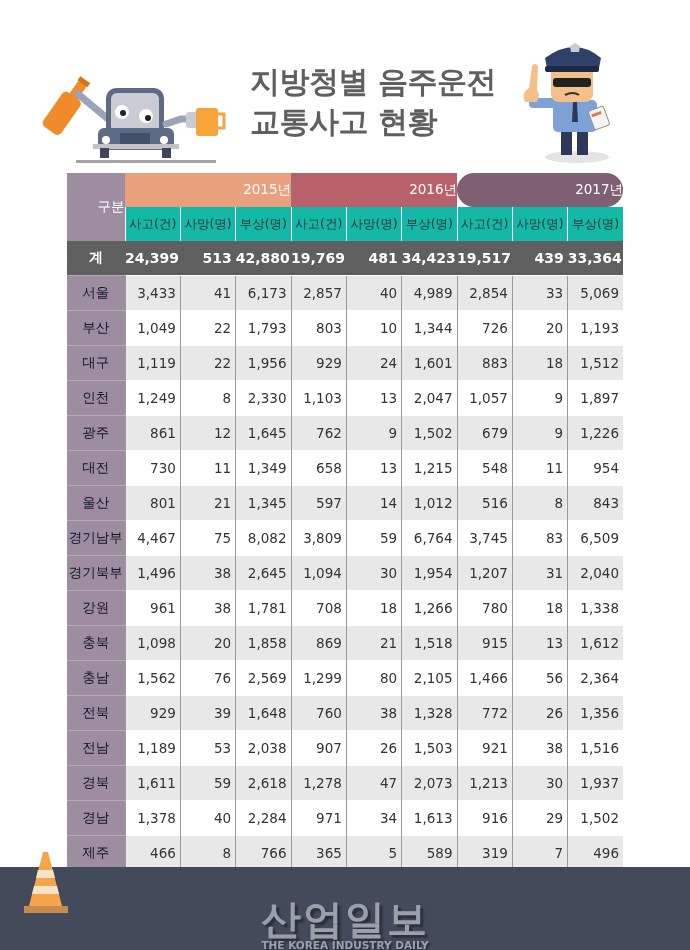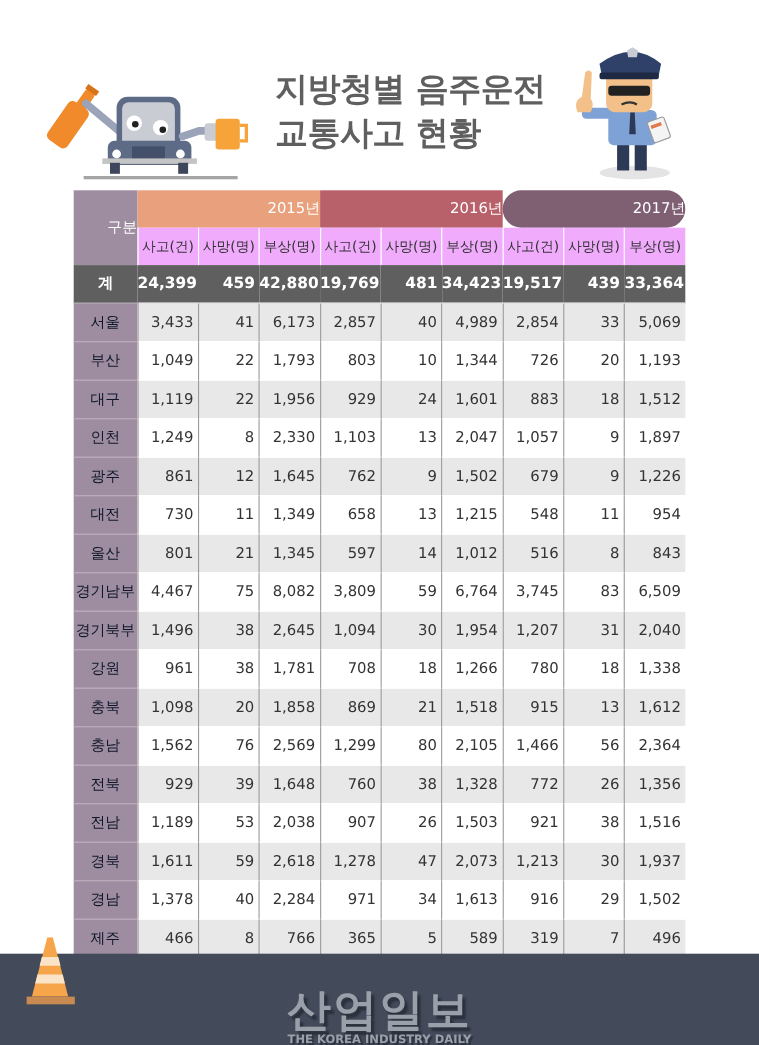--- a/index.html
+++ b/index.html
@@ -15,21 +15,21 @@
   table.stats { position:absolute; left:67px; top:173px; width:556px; border-collapse:collapse;
                 table-layout:fixed; font-size:13.5px; color:#333; }
   table.stats td, table.stats th { padding:0; height:34px; text-align:right; }
   col.c-label { width:58px; }
   col.c-num { width:55.3px; }
   .yr { color:#fff; font-weight:normal; text-align:right; font-size:13.5px; height:34px; }
   .yr2015 { background:#e8a07d; }
   .yr2016 { background:#b9616a; }
   .yr2017 { background:#7f5f72;border-radius:17px; }
   .gubun { background:#9e8ca0; color:#fff; text-align:right; font-weight:normal; font-size:13.5px; }
-  .sub { background:#f0abfc; color:#333; text-align:center !important; font-weight:normal; font-size:12.5px;
+  .sub { background:#14b8a6; color:#333; text-align:center !important; font-weight:normal; font-size:12.5px;
          border-left:1px solid #ffffff; }
   tr.total td { background:#5f5f5f; color:#fff; font-weight:bold; font-size:14px; }
   tr.total td.rl { text-align:center; }
   tr.total td.num { padding-right:4px; }
   td.rl { background:#9e8ca0; color:#0f172a; text-align:center !important; font-size:13.5px;
           border-bottom:1px solid #b8aab9; }
   tr.data td.num { padding-right:4px; border-left:1px solid #9a9a9a; }
   tr.data:nth-child(odd) td.num { background:#ffffff; }
   tr.data:nth-child(even) td.num { background:#e8e8e8; }
   tr.data td.num { border-top:1px solid #ffffff; }
@@ -137,21 +137,21 @@
       <th class="sub">부상(명)</th>
       <th class="sub">사고(건)</th>
       <th class="sub">사망(명)</th>
       <th class="sub">부상(명)</th>
     </tr>
   </thead>
   <tbody id="tbody">
     <tr class="total">
       <td class="rl">계</td>
       <td class="num">24,399</td>
-      <td class="num">459</td>
+      <td class="num">513</td>
       <td class="num">42,880</td>
       <td class="num">19,769</td>
       <td class="num">481</td>
       <td class="num">34,423</td>
       <td class="num">19,517</td>
       <td class="num">439</td>
       <td class="num">33,364</td>
     </tr>
   <tr class="data">
         <td class="rl">서울</td>

